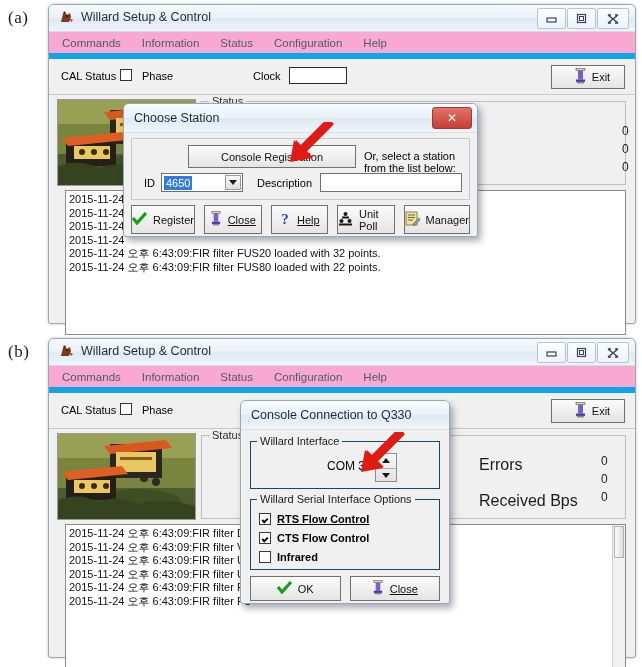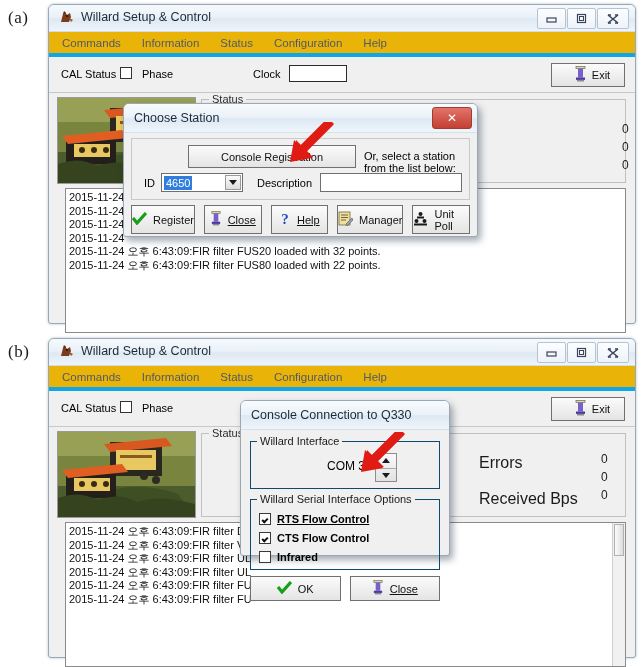--- a/index.html
+++ b/index.html
@@ -54,24 +54,24 @@
     display:flex;align-items:center;justify-content:center;
     color:#39465a;
     font-size:11px;line-height:1;
   }
   .winbtn.close{width:30px;}
   .winbtn svg{display:block;}
 
   
   .menubar{
     height:21px;
-    background:#eab308;
+    background:#f9a8d4;
     display:flex;align-items:center;
     padding-left:11px;
-    border-bottom:4px solid #0ea5e9;
+    border-bottom:6px solid #0ea5e9;
   }
   .menu-item{
     font-size:11.5px;color:#4f5b68;
     margin-right:17px;
     padding:1px 2px;
     white-space:nowrap;
   }
 
   
   .toolrow{
@@ -211,21 +211,21 @@
     position:absolute;left:188px;top:34px;right:7px;height:19px;
     border:1px solid #6f6f6f;background:#fff;box-sizing:border-box;
   }
   .cs-buttons{
     position:absolute;left:7px;right:7px;top:72px;height:29px;
     display:flex;gap:9px;
   }
   .cs-buttons .btn3d{flex:1;gap:6px;}
 
   
-  #dlg-console{left:240px;top:66px;width:210px;height:156px;}
+  #dlg-console{left:240px;top:66px;width:210px;height:204px;}
   .cc-body{position:relative;height:175px;}
   .grp{
     position:absolute;border:1px solid #0c4a6e;box-sizing:border-box;
   }
   .grp>.gl{
     position:absolute;left:6px;top:-7px;background:#f0f0f0;padding:0 3px;
     font-size:11px;color:#1a1a1a;white-space:nowrap;
   }
   #grp-iface{left:9px;top:11px;right:9px;height:48px;}
   .com-val{position:absolute;left:76px;top:17px;font-size:12px;}
@@ -418,38 +418,38 @@
           <span>
             <svg width="12" height="15" viewBox="0 0 12 15">
                 <text x="6" y="13" font-size="15" font-family="Liberation Serif, serif" font-weight="bold" fill="#1a4fc4" text-anchor="middle">?</text>
               </svg>
           </span>
           <span class="u">Help</span>
         </div>
         <div class="btn3d">
           <span>
             <svg width="15" height="15" viewBox="0 0 15 15">
-              <rect x="1" y="1" width="11" height="13" fill="#f2e09a" stroke="#6b6b3a" stroke-width="0.8"></rect>
-              <path d="M3 4 H10 M3 6.5 H10 M3 9 H8" stroke="#5a5a3a" stroke-width="0.9"></path>
-              <path d="M8 13 L14 7 L15 9 L9 15 Z" fill="#9aa3b5" stroke="#4a4f5e" stroke-width="0.6"></path>
-            </svg>
-          </span>
-          <span>Manager</span>
-        </div>
-        <div class="btn3d">
-          <span>
-            <svg width="15" height="15" viewBox="0 0 15 15">
               <circle cx="7.5" cy="3" r="2" fill="#1a1a1a"></circle>
               <rect x="4" y="5.5" width="7" height="2" fill="#1a1a1a"></rect>
               <circle cx="3.5" cy="10" r="2" fill="#1a1a1a"></circle>
               <circle cx="11.5" cy="10" r="2" fill="#1a1a1a"></circle>
               <rect x="1" y="12.5" width="13" height="2" fill="#1a1a1a"></rect>
             </svg>
           </span>
           <span>Unit Poll</span>
+        </div>
+        <div class="btn3d">
+          <span>
+            <svg width="15" height="15" viewBox="0 0 15 15">
+              <rect x="1" y="1" width="11" height="13" fill="#f2e09a" stroke="#6b6b3a" stroke-width="0.8"></rect>
+              <path d="M3 4 H10 M3 6.5 H10 M3 9 H8" stroke="#5a5a3a" stroke-width="0.9"></path>
+              <path d="M8 13 L14 7 L15 9 L9 15 Z" fill="#9aa3b5" stroke="#4a4f5e" stroke-width="0.6"></path>
+            </svg>
+          </span>
+          <span>Manager</span>
         </div>
       </div>
     </div>
   </div>
 
   <span class="arrow-red" style="left:284px;top:122px;">
     <svg width="52" height="42" viewBox="0 0 52 42">
       <path d="M50 2 L22 30 L28 36 L6 40 L10 18 L16 24 L44 -4 Z" fill="#e01b14"></path>
       <path d="M49 3 L23 29 L29 35 L8 39 L12 18 L17 23 L43 -3 Z" fill="#e01b14"></path>
     </svg>

